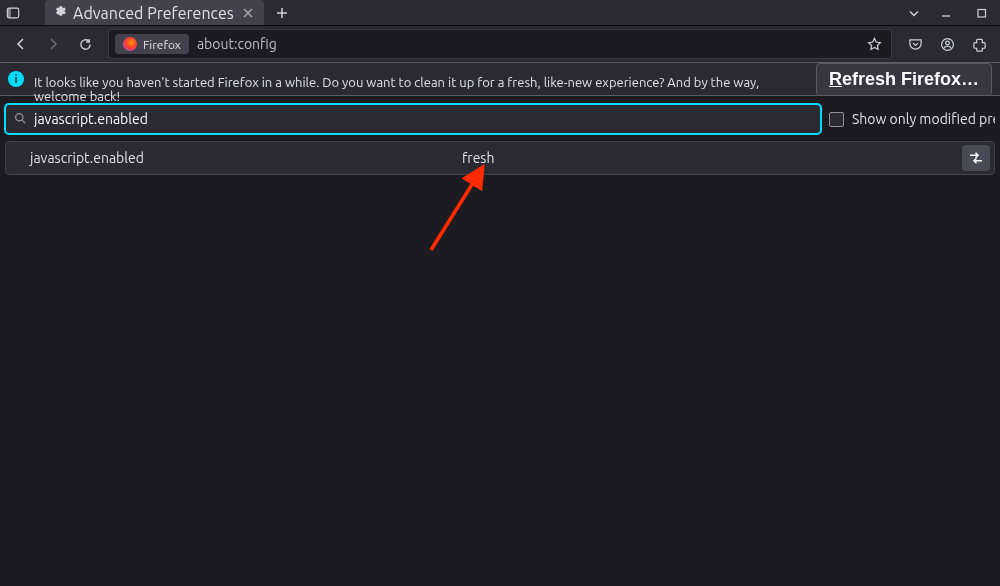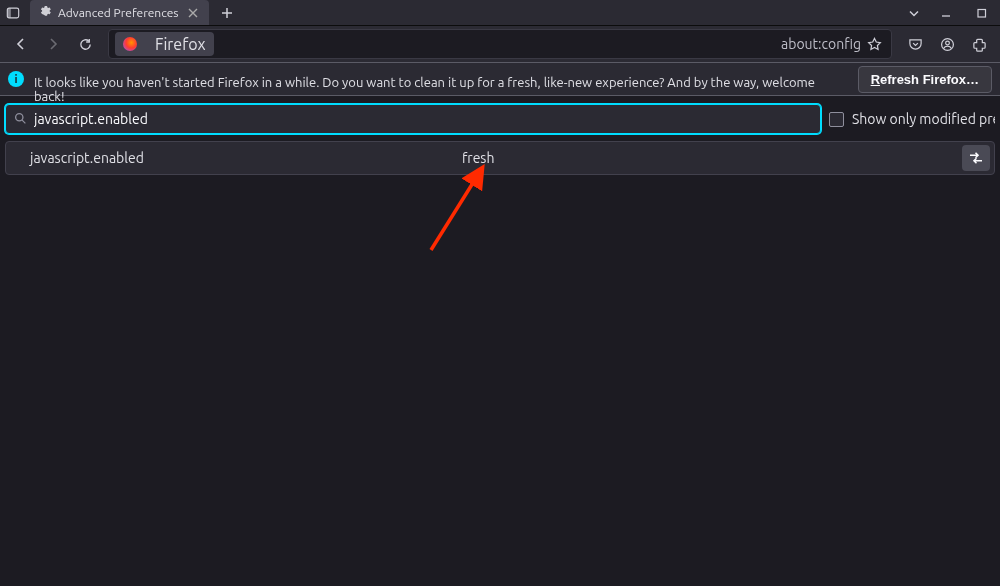--- a/index.html
+++ b/index.html
@@ -36,23 +36,23 @@
     }
     .tab {
       height: 100%;
       background: #42414d;
       display: flex;
       align-items: center;
       padding: 0 8px;
       gap: 6px;
       border-top-left-radius: 4px;
       border-top-right-radius: 4px;
-      margin-left: 4px;
+      margin-left: 19px;
       color: #e0e0e6;
-      font-size: 12px;
+      font-size: 16px;
     }
     .tab .gear { width: 14px; height: 14px; }
     .tab-close {
       width: 16px; height: 16px;
       display: flex; align-items: center; justify-content: center;
       color: #aaa;
       font-size: 13px;
       border-radius: 2px;
     }
     .new-tab {
@@ -105,32 +105,31 @@
       align-items: center;
       padding: 0 4px;
       gap: 0;
       border: 1px solid #3a3944;
     }
     .url-identity {
       display:flex;align-items:center;
       background:#42414d;
       border-radius:4px;
       padding:3px 8px;
-      gap:18px;
-      font-size:16px;
+      gap:6px;
+      font-size:12px;
       color:#e0e0e6;
       margin:0 4px 0 2px;
     }
     .ff-dot{width:14px;height:14px;border-radius:50%;background: radial-gradient(circle at 60% 40%,#ff9500 0%,#ff3b30 45%,#9059ff 100%);}
     .url-text {
       flex:1;
       font-size:14px;
       color:#bfbfc9;
       padding-left:4px;
-      text-align:right;
     }
     .url-star {
       width:26px;height:26px;
       display:flex;align-items:center;justify-content:center;
       color:#cfcfd8;
     }
     .toolbar-icon {
       width:30px;height:30px;
       display:flex;align-items:center;justify-content:center;
       color:#cfcfd8;
@@ -154,21 +153,21 @@
       color:#1c1b22;font-size:11px;font-weight:bold;
       flex-shrink:0;
     }
     .info-text{flex:1;margin-top:20px;}
     .refresh-btn {
       background:#38373f;
       border:1px solid #5b5b66;
       border-radius:4px;
       padding:5px 12px;
       color:#fbfbfe;
-      font-size:13px;
+      font-size:18px;
       font-weight:600;
     }
     .refresh-btn .ul{text-decoration:underline;}
     .search-row {
       display:flex;
       align-items:center;
       padding: 8px 5px 5px 5px;
       gap:8px;
     }
     .search-box {

